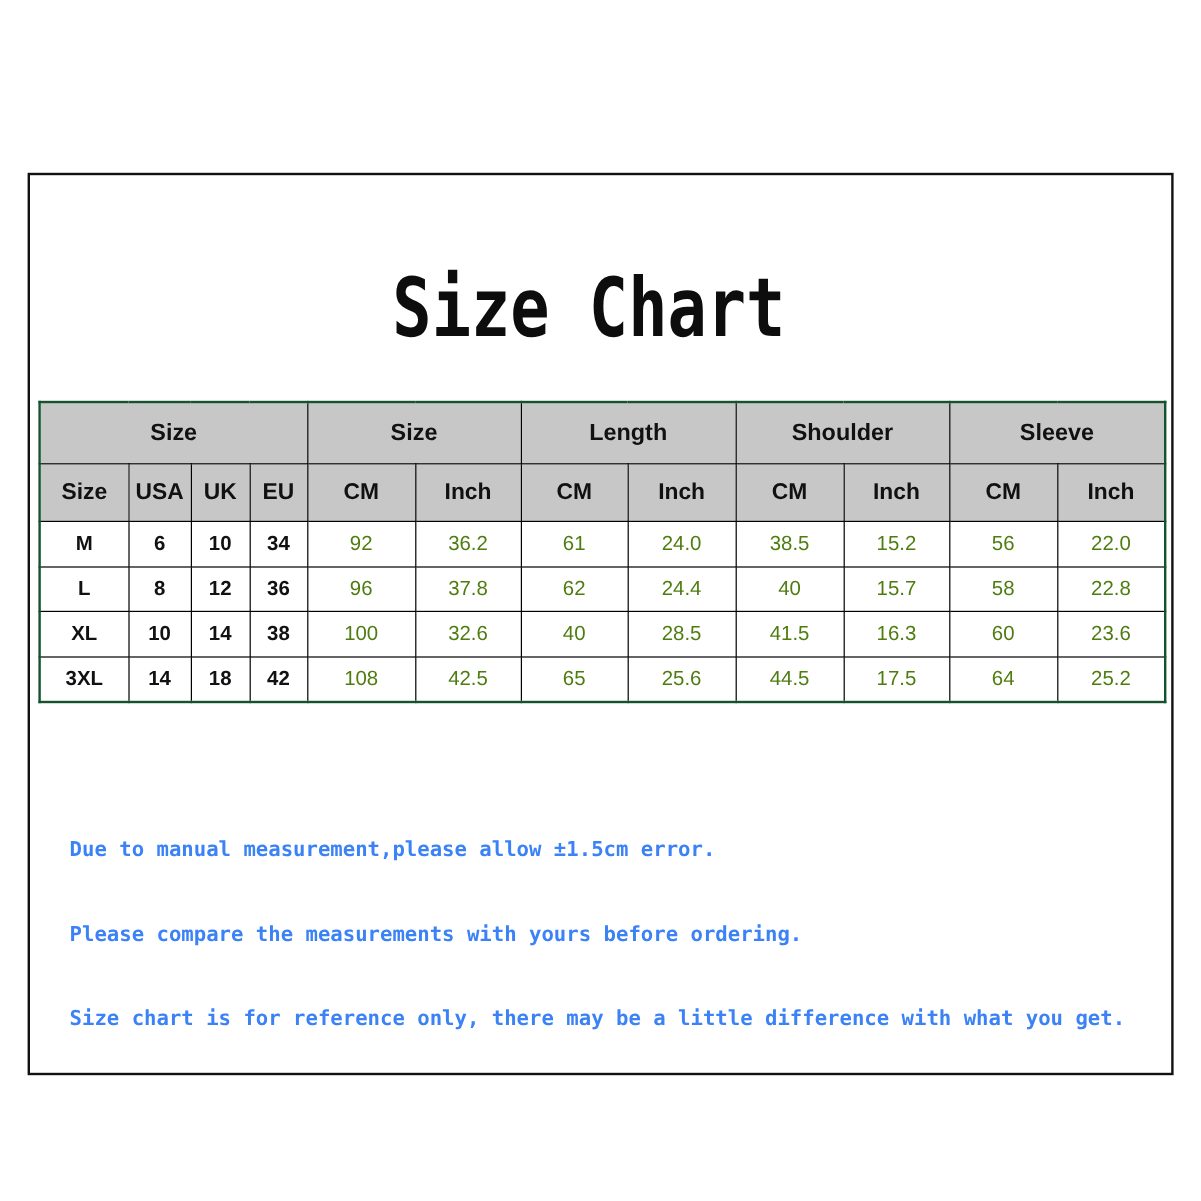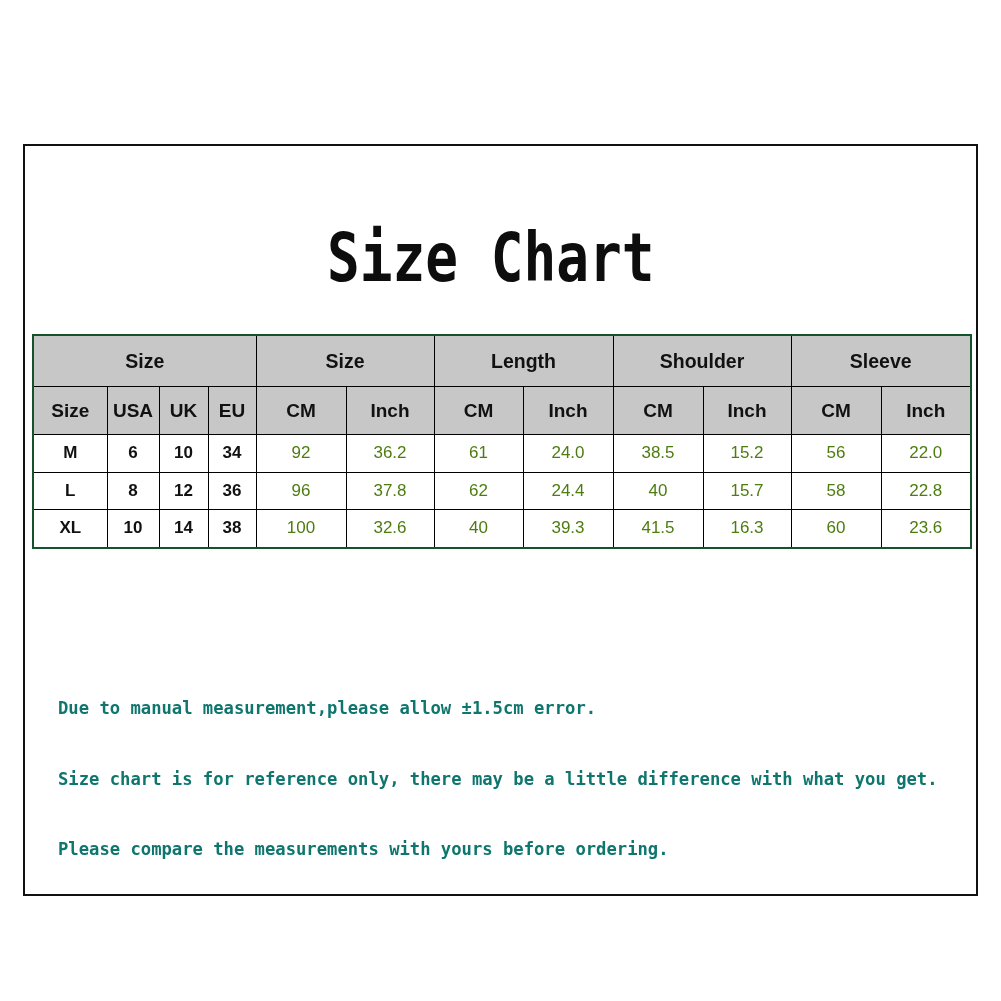--- a/index.html
+++ b/index.html
@@ -82,21 +82,21 @@
     color: #111111;
   }
   .notes {
     position: absolute;
     left: 58px;
     top: 650px;
     font-family: "DejaVu Sans Mono", "Liberation Mono", monospace;
     font-weight: bold;
     font-size: 17.2px;
     line-height: 23.5px;
-    color: #0f766e;
+    color: #3b82f6;
     white-space: pre;
   }
   .notes .note-line { display: block; }
 </style>
 </head>
 <body>
 
 <div class="frame"></div>
 
 <div class="title-wrap">
@@ -169,26 +169,40 @@
     <td>22.8</td>
   </tr>
   <tr class="data-row">
     <td class="b">XL</td>
     <td class="b">10</td>
     <td class="b">14</td>
     <td class="b">38</td>
     <td>100</td>
     <td>32.6</td>
     <td>40</td>
-    <td>39.3</td>
+    <td>28.5</td>
     <td>41.5</td>
     <td>16.3</td>
     <td>60</td>
     <td>23.6</td>
   </tr>
+  <tr class="data-row">
+    <td class="b">3XL</td>
+    <td class="b">14</td>
+    <td class="b">18</td>
+    <td class="b">42</td>
+    <td>108</td>
+    <td>42.5</td>
+    <td>65</td>
+    <td>25.6</td>
+    <td>44.5</td>
+    <td>17.5</td>
+    <td>64</td>
+    <td>25.2</td>
+  </tr>
 </tbody>
   </table>
 
 <div class="notes">
   <span class="note-line">Due to manual measurement,please allow ±1.5cm error.</span>
+  <span class="note-line">Please compare the measurements with yours before ordering.</span>
   <span class="note-line">Size chart is for reference only, there may be a little difference with what you get.</span>
-  <span class="note-line">Please compare the measurements with yours before ordering.</span>
 </div>
 
 </body></html>

